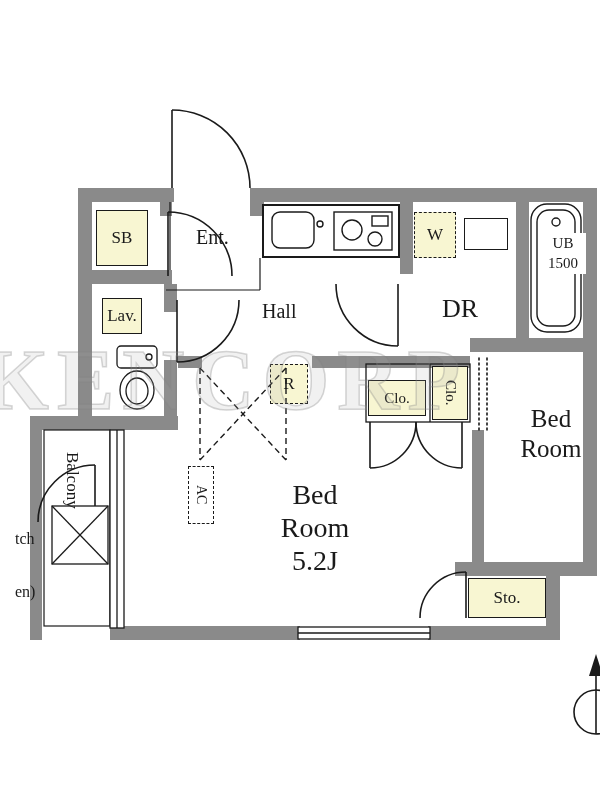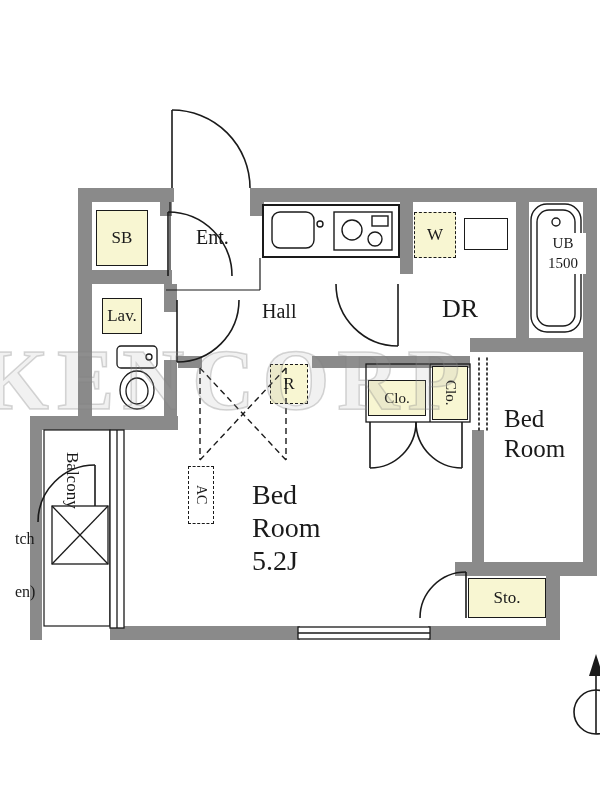--- a/index.html
+++ b/index.html
@@ -20,21 +20,21 @@
   }
   .box.dashed{border-style:dashed;}
   .box.white{background:#fff;}
   .label{position:absolute;white-space:nowrap;z-index:4;}
   .vtext{writing-mode:vertical-rl;}
   .lines{position:absolute;top:0;left:0;z-index:3;}
   .ub-label{
     position:absolute;z-index:4;background:#fff;text-align:center;
     line-height:1.3;font-size:15px;padding:1px 2px;
   }
-  .room-label{position:absolute;z-index:4;text-align:left;line-height:1.18;}
+  .room-label{position:absolute;z-index:4;text-align:center;line-height:1.18;}
   .room-big{font-size:28px;}
   .room-small{font-size:25px;}
   .watermark{
     position:absolute;left:-18px;top:330px;width:560px;z-index:6;
     font-size:86px;font-weight:bold;letter-spacing:8px;
     color:rgba(170,170,170,0.16);
     -webkit-text-stroke:1.5px rgba(130,130,130,0.32);
     pointer-events:none;
   }
   .kitchen-partial{font-size:16px;line-height:1.65;white-space:pre-line;}

